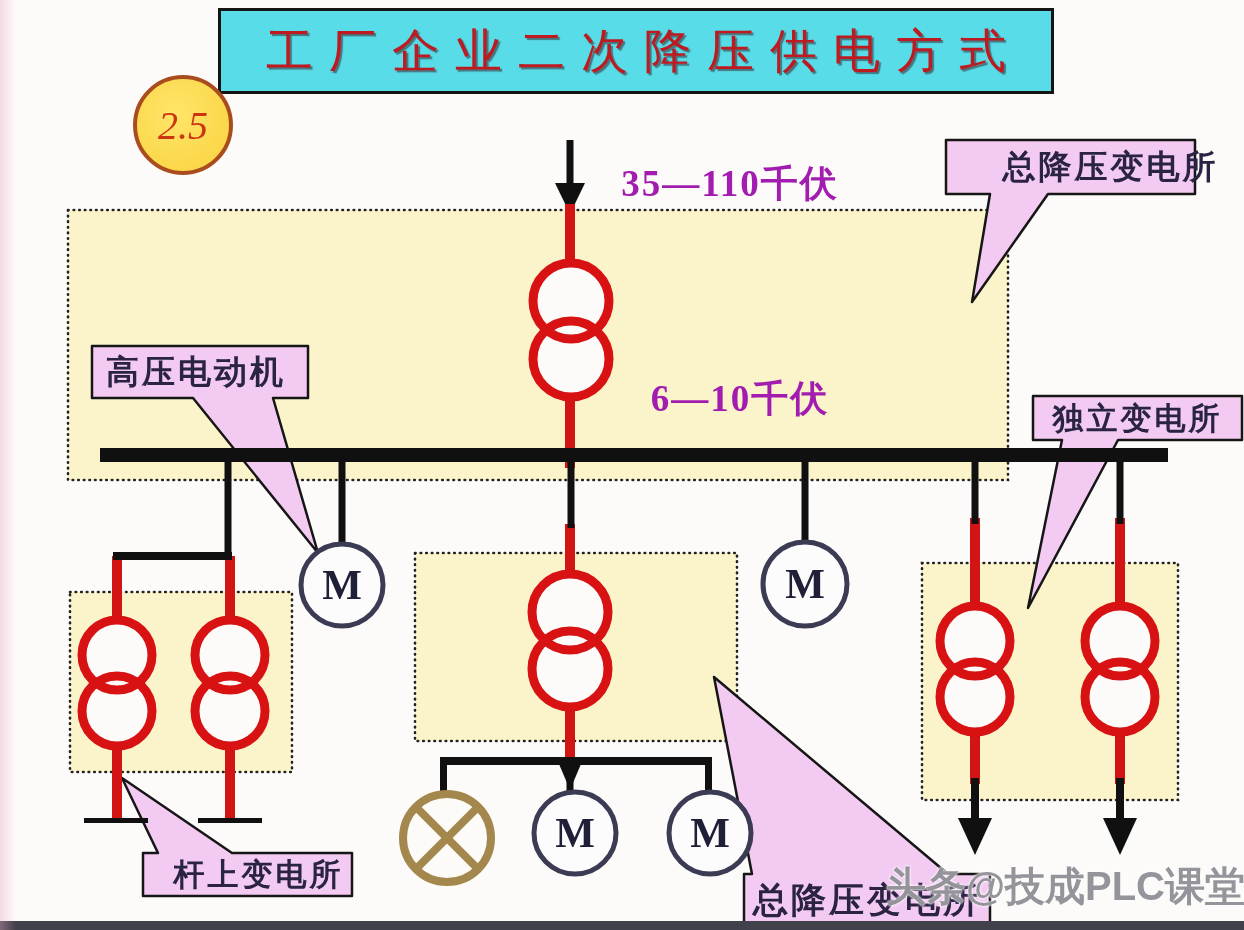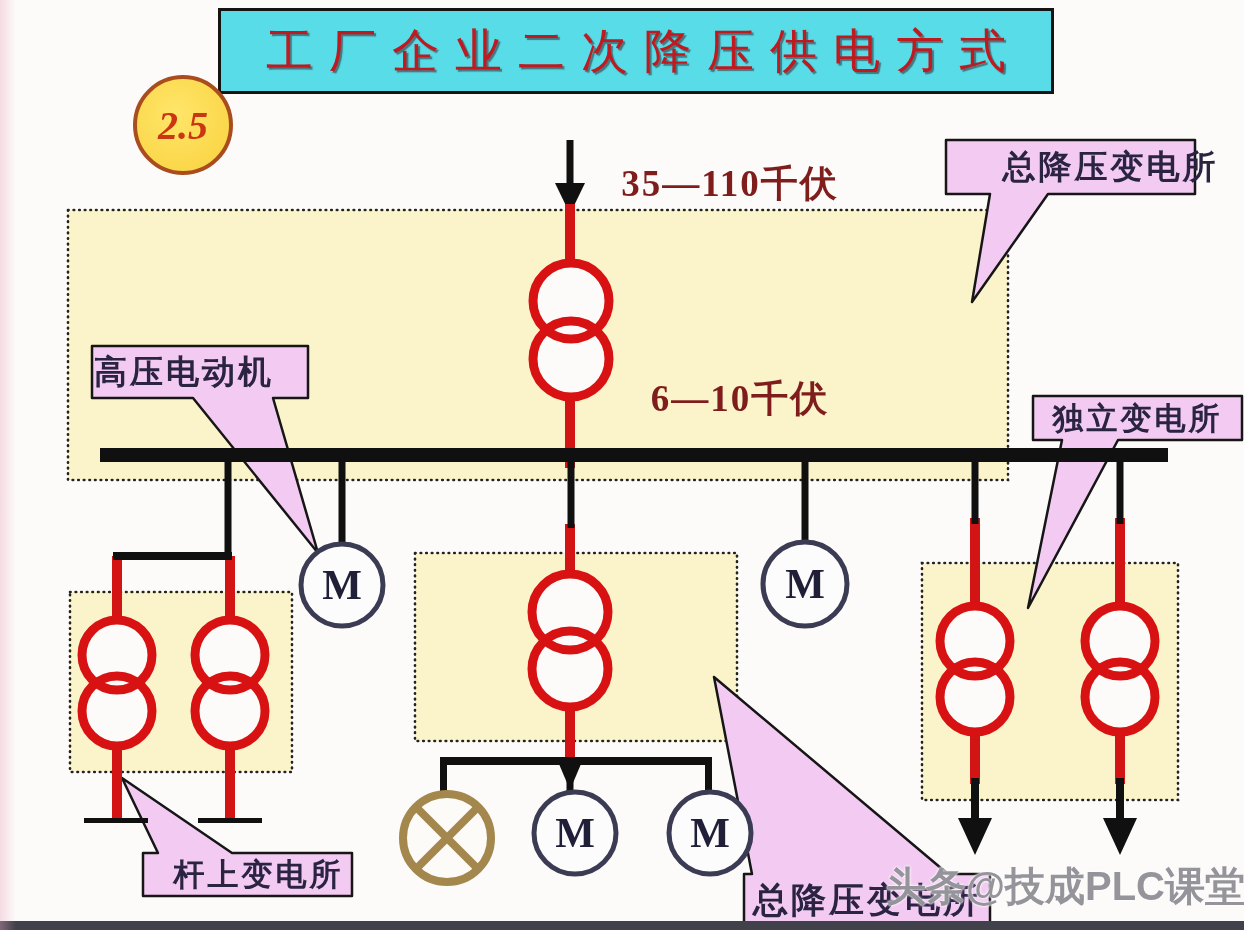--- a/index.html
+++ b/index.html
@@ -18,33 +18,33 @@
     left:218px;top:8px;width:836px;height:86px;
     background:#57dce8;border:3px solid #141414;box-sizing:border-box;
     font-size:47px;font-weight:normal;color:#be1a20;
     letter-spacing:16px;text-indent:16px;
     text-shadow:2px 2px 1px rgba(55,35,40,.55);
   }
   .badge{
     left:133px;top:75px;width:100px;height:100px;border-radius:50%;
     background:radial-gradient(circle at 42% 38%,#ffe569,#f9d23e);
     border:4px solid #aa4d1e;box-sizing:border-box;
-    font-size:40px;font-weight:bold;font-style:italic;color:#cc3512;
+    font-size:40px;font-weight:normal;font-style:italic;color:#cc3512;
   }
   .vlabel{
-    font-size:37px;font-weight:bold;color:#7f1d1d;letter-spacing:2px;white-space:nowrap;
+    font-size:37px;font-weight:bold;color:#a21caf;letter-spacing:2px;white-space:nowrap;
   }
   .v1{left:600px;top:162px;width:260px;height:44px;}
   .v2{left:625px;top:377px;width:230px;height:44px;}
   .v3{left:623px;top:647px;width:250px;height:44px;}
   .callout-label{
     font-size:33px;font-weight:bold;color:#2a2342;letter-spacing:3px;white-space:nowrap;
   }
   .c1{left:946px;top:140px;width:249px;height:54px;padding-left:40px;}
-  .c2{left:76px;top:346px;width:216px;height:52px;}
+  .c2{left:88px;top:346px;width:216px;height:52px;}
   .c3{left:1033px;top:396px;width:209px;height:46px;font-size:31px;}
   .c4{left:143px;top:853px;width:231px;height:44px;font-size:31px;}
   .c5{left:744px;top:874px;width:246px;height:52px;font-size:35px;}
   .motor-letter{
     font-size:42px;font-weight:bold;color:#1f1f38;letter-spacing:0;
   }
   .m1{left:312px;top:563px;width:60px;height:44px;}
   .m2{left:775px;top:562px;width:60px;height:44px;}
   .m3{left:545px;top:811px;width:60px;height:44px;}
   .m4{left:680px;top:811px;width:60px;height:44px;}

